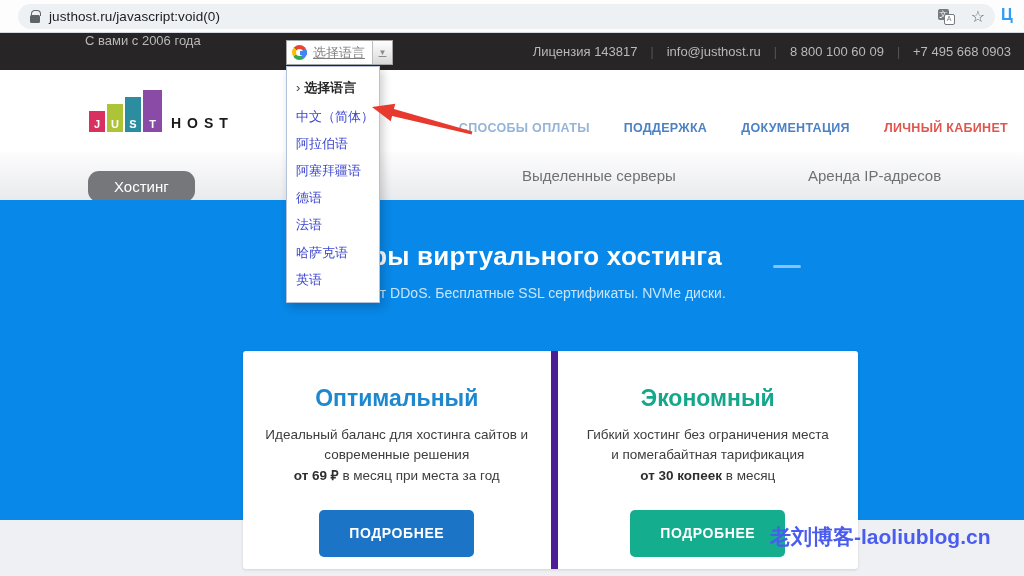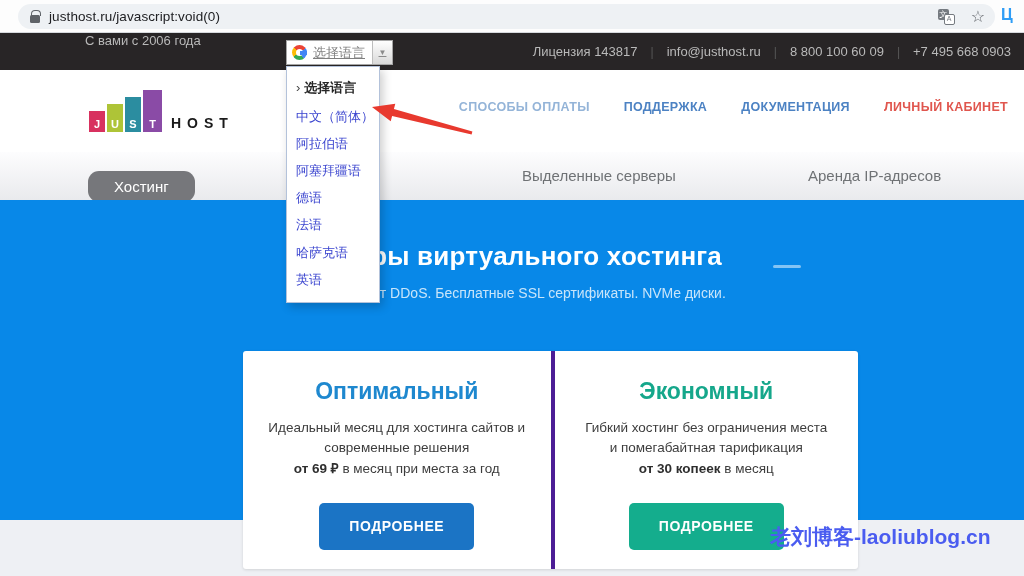--- a/index.html
+++ b/index.html
@@ -44,21 +44,21 @@
 
   
   .siteheader { position:absolute; left:0; top:70px; width:1024px; height:82px; background:#fff; }
   .logo { position:absolute; left:89px; top:20px; display:flex; align-items:flex-end; cursor:pointer; }
   .bar { width:16px; display:flex; align-items:flex-end; justify-content:center; color:#fff; font-size:11px; font-weight:bold; padding-bottom:2px; margin-right:2px; }
   .bar-j { height:21px; background:#d8315f; }
   .bar-u { height:28px; background:#aec437; }
   .bar-s { height:35px; background:#2b8da0; }
   .bar-t { height:42px; background:#8a4ba6; width:19px; }
   .logo-suffix { color:#1a1a1a; font-size:14px; font-weight:bold; letter-spacing:6px; margin:0 0 1px 7px; }
-  .mainnav { position:absolute; right:16px; top:30px; display:flex; gap:34px; font-size:12.5px; font-weight:bold; letter-spacing:.3px; }
+  .mainnav { position:absolute; right:16px; top:51px; display:flex; gap:34px; font-size:12.5px; font-weight:bold; letter-spacing:.3px; }
   .mainnav a { text-decoration:none; }
   .nav-payment { color:#94b4d8; }
   .nav-support, .nav-docs { color:#4c82c3; }
   .nav-account { color:#e0564e; }
 
   
   .subnav { position:absolute; left:0; top:152px; width:1024px; height:48px; background:linear-gradient(#fdfdfe,#e9eaed); }
   .hosting-btn { position:absolute; left:88px; top:19px; height:31px; padding:0 26px; background:#76777b; color:#fff; font-size:15px; border:none; border-radius:11px; line-height:31px; cursor:pointer; }
   .subnav-link { position:absolute; top:15px; font-size:15px; color:#6f7275; text-decoration:none; }
   .subnav-dedicated { left:522px; }
@@ -68,22 +68,22 @@
   .hero { position:absolute; left:0; top:200px; width:1024px; height:320px; background:#0888e8; }
   .hero-title { margin-top:41px; text-align:center; color:#fff; font-size:26px; font-weight:bold; letter-spacing:.2px; }
   .hero-dash { position:absolute; left:773px; top:65px; width:28px; height:3px; background:rgba(255,255,255,.5); border-radius:2px; }
   .hero-sub { margin-top:13px; text-align:center; color:rgba(255,255,255,.78); font-size:14px; }
 
   
   .footer-strip { position:absolute; left:0; top:520px; width:1024px; height:56px; background:#eef0f4; }
 
   
   .panel { position:absolute; left:243px; top:351px; width:615px; height:218px; background:#fff; border-radius:3px; display:flex; z-index:5; box-shadow:0 1px 3px rgba(0,0,0,.12); }
-  .card { width:50%; text-align:center; padding-top:27px; }
-  .card + .card { border-left:4px solid #4c1d95; }
+  .card { width:50%; text-align:center; padding-top:34px; }
+  .card + .card { border-left:7px solid #4c1d95; }
   .card-title { font-size:23px; font-weight:bold; }
   .card-blue .card-title { color:#1e88cf; }
   .card-green .card-title { color:#15a78b; }
   .card-desc { margin-top:13px; font-size:13.5px; line-height:1.5; color:#3d3d3d; }
   .price-bold { font-weight:bold; color:#2e2e2e; }
   .card-btn { display:inline-block; margin-top:24px; width:155px; height:47px; line-height:47px; border:none; border-radius:5px; color:#fff; font-size:14px; font-weight:bold; letter-spacing:.6px; cursor:pointer; font-family:"Liberation Sans", sans-serif; }
   .card-blue .card-btn { background:#1b74c5; }
   .card-green .card-btn { background:#14ad8d; }
 
   
@@ -166,21 +166,21 @@
     <div class="hero-dash"></div>
     <div class="hero-sub">Защищено от DDoS. Бесплатные SSL сертификаты. NVMe диски.</div>
   </div>
 
   <div class="footer-strip"></div>
 
   <div class="panel">
     <div class="card card-blue">
       <div class="card-title">Оптимальный</div>
       <div class="card-desc">
-        <div>Идеальный месяц для хостинга сайтов и</div>
+        <div>Идеальный баланс для хостинга сайтов и</div>
         <div>современные решения</div>
         <div><span class="price-bold">от 69 ₽</span><span> в месяц при места за год</span></div>
       </div>
       <button class="card-btn">ПОДРОБНЕЕ</button>
     </div>
     <div class="card card-green">
       <div class="card-title">Экономный</div>
       <div class="card-desc">
         <div>Гибкий хостинг без ограничения места</div>
         <div>и помегабайтная тарификация</div>

